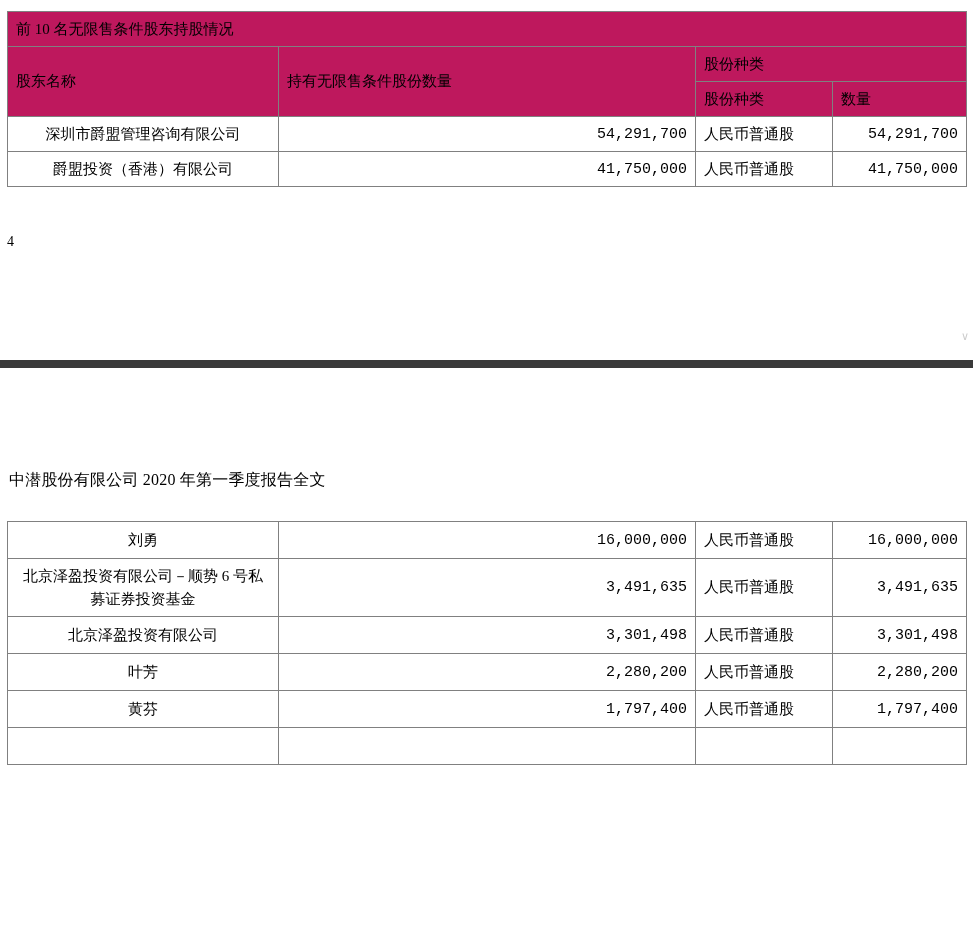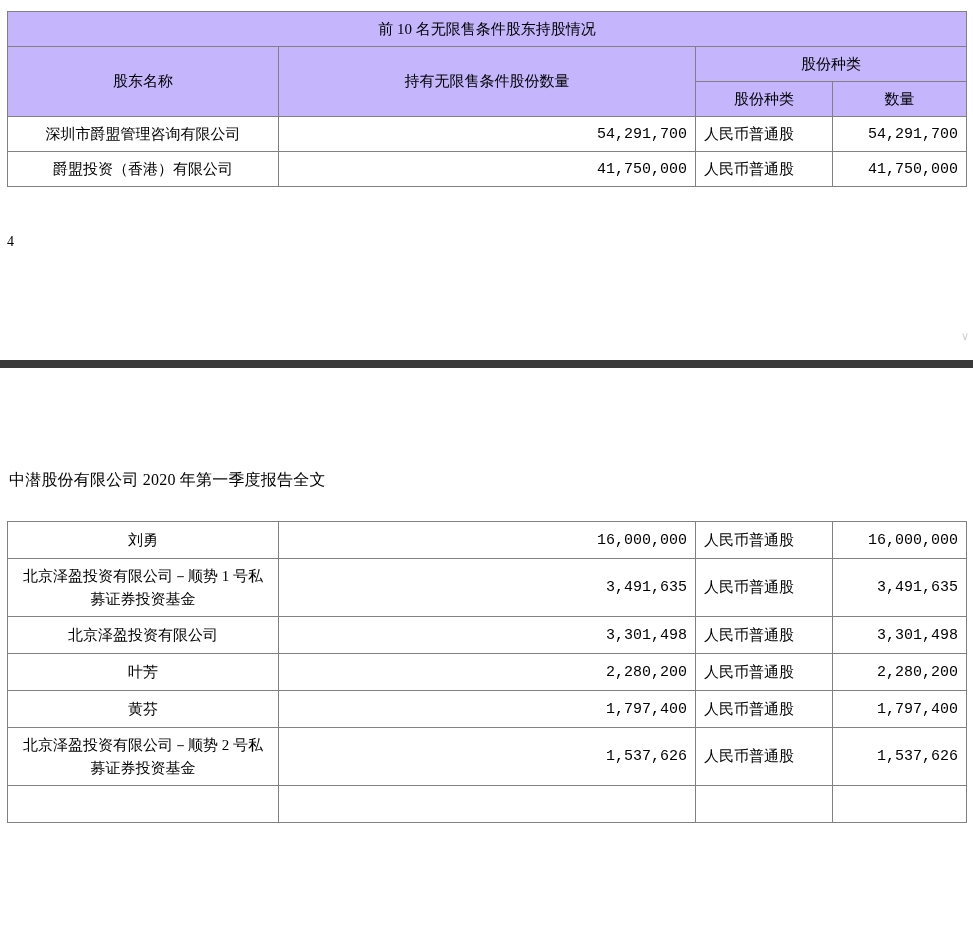--- a/index.html
+++ b/index.html
@@ -27,22 +27,22 @@
     table-layout: fixed;
     font-size: 15px;
   }
   table.doc-table td, table.doc-table th {
     border: 1px solid #808080;
     padding: 6px 8px;
     font-weight: normal;
     vertical-align: middle;
   }
   .hdr-cell {
-    background: #c4b5fd;
-    text-align: center;
+    background: #be185d;
+    text-align: left;
   }
   .num {
     text-align: right;
     font-family: Liberation Mono, monospace;
   }
   .ctr {
   }
   .lft {
     text-align: center;
   }
@@ -183,21 +183,21 @@
       <col style="width:134px">
     </colgroup>
     <tbody>
       <tr>
         <td class="lft">刘勇</td>
         <td class="num">16,000,000</td>
         <td class="ctr">人民币普通股</td>
         <td class="num">16,000,000</td>
       </tr>
       <tr>
-        <td class="lft wrap-cell">北京泽盈投资有限公司－顺势 1 号私募证券投资基金</td>
+        <td class="lft wrap-cell">北京泽盈投资有限公司－顺势 6 号私募证券投资基金</td>
         <td class="num">3,491,635</td>
         <td class="ctr">人民币普通股</td>
         <td class="num">3,491,635</td>
       </tr>
       <tr>
         <td class="lft">北京泽盈投资有限公司</td>
         <td class="num">3,301,498</td>
         <td class="ctr">人民币普通股</td>
         <td class="num">3,301,498</td>
       </tr>
@@ -205,26 +205,20 @@
         <td class="lft">叶芳</td>
         <td class="num">2,280,200</td>
         <td class="ctr">人民币普通股</td>
         <td class="num">2,280,200</td>
       </tr>
       <tr>
         <td class="lft">黄芬</td>
         <td class="num">1,797,400</td>
         <td class="ctr">人民币普通股</td>
         <td class="num">1,797,400</td>
-      </tr>
-      <tr>
-        <td class="lft wrap-cell">北京泽盈投资有限公司－顺势 2 号私募证券投资基金</td>
-        <td class="num">1,537,626</td>
-        <td class="ctr">人民币普通股</td>
-        <td class="num">1,537,626</td>
       </tr>
       <tr class="partial-row">
         <td class="lft"></td>
         <td class="num"></td>
         <td class="ctr"></td>
         <td class="num"></td>
       </tr>
     </tbody>
   </table>
 

